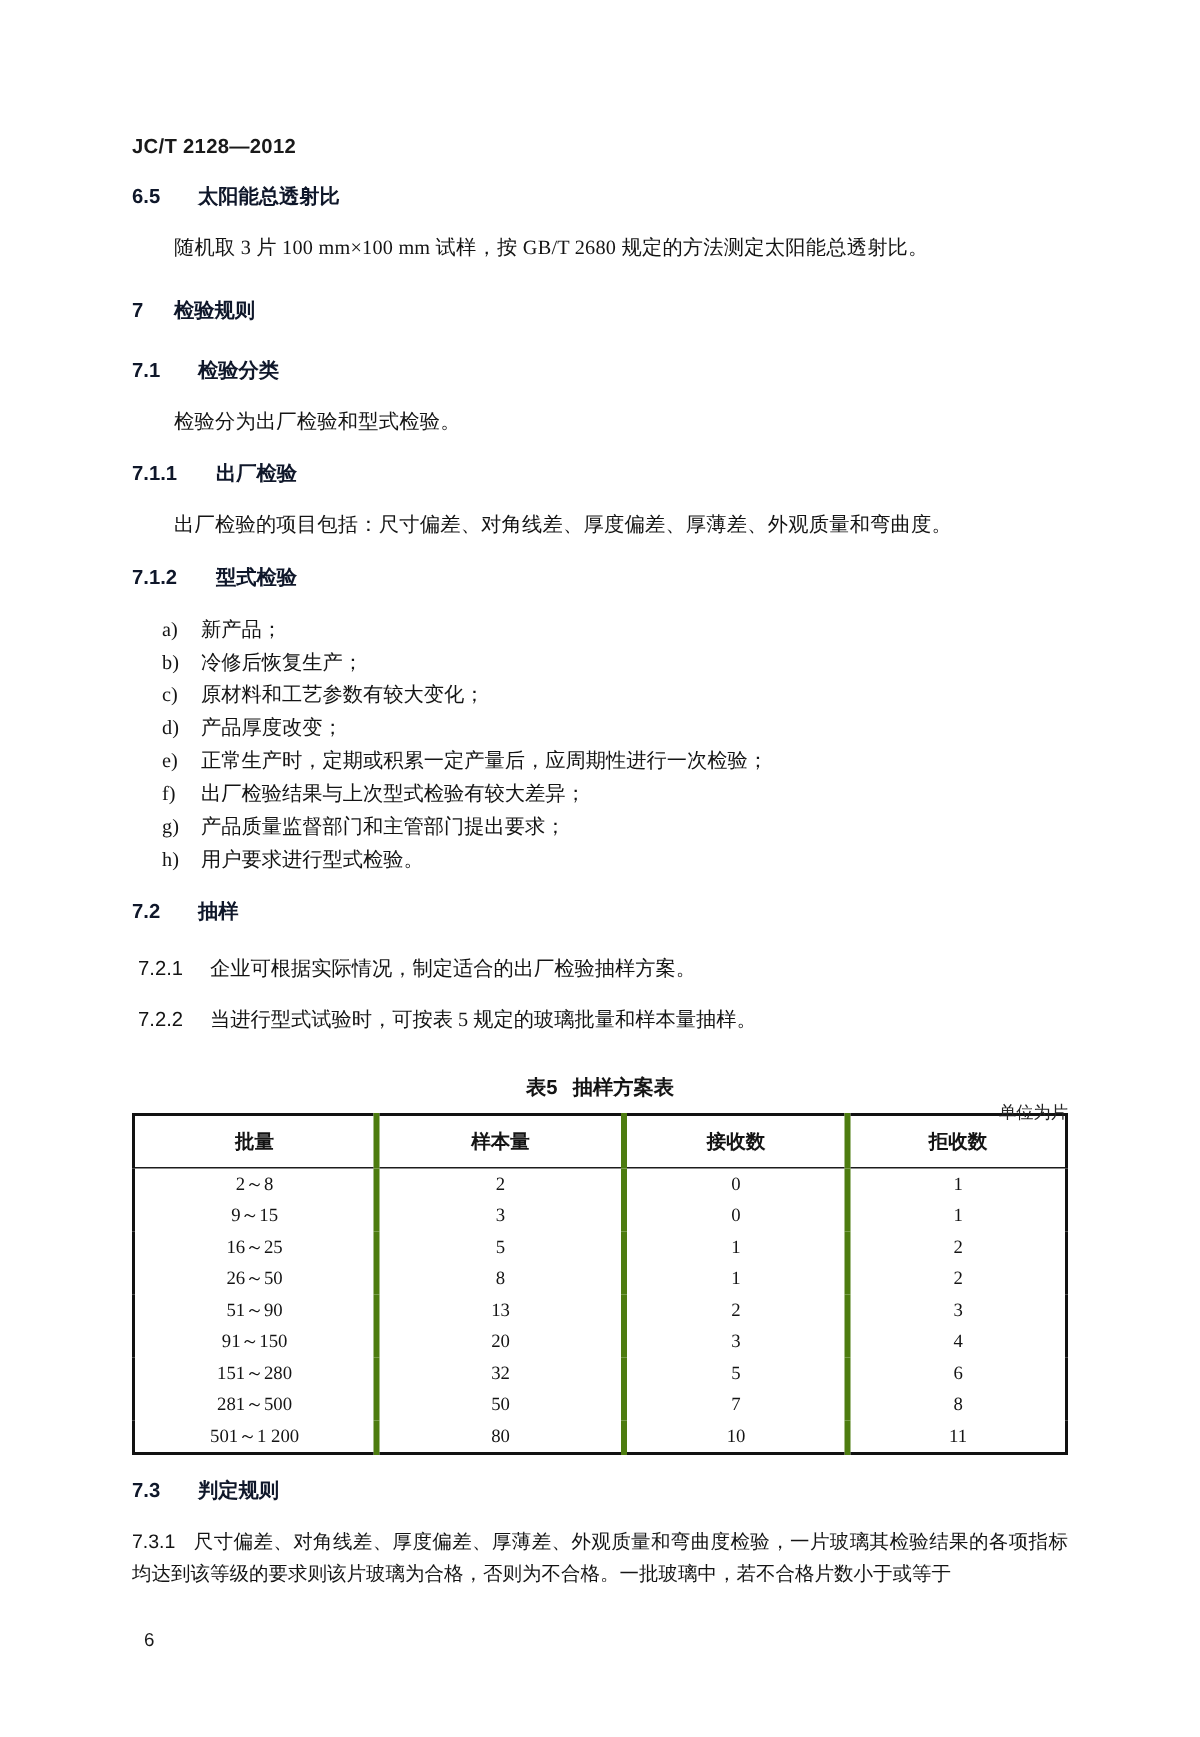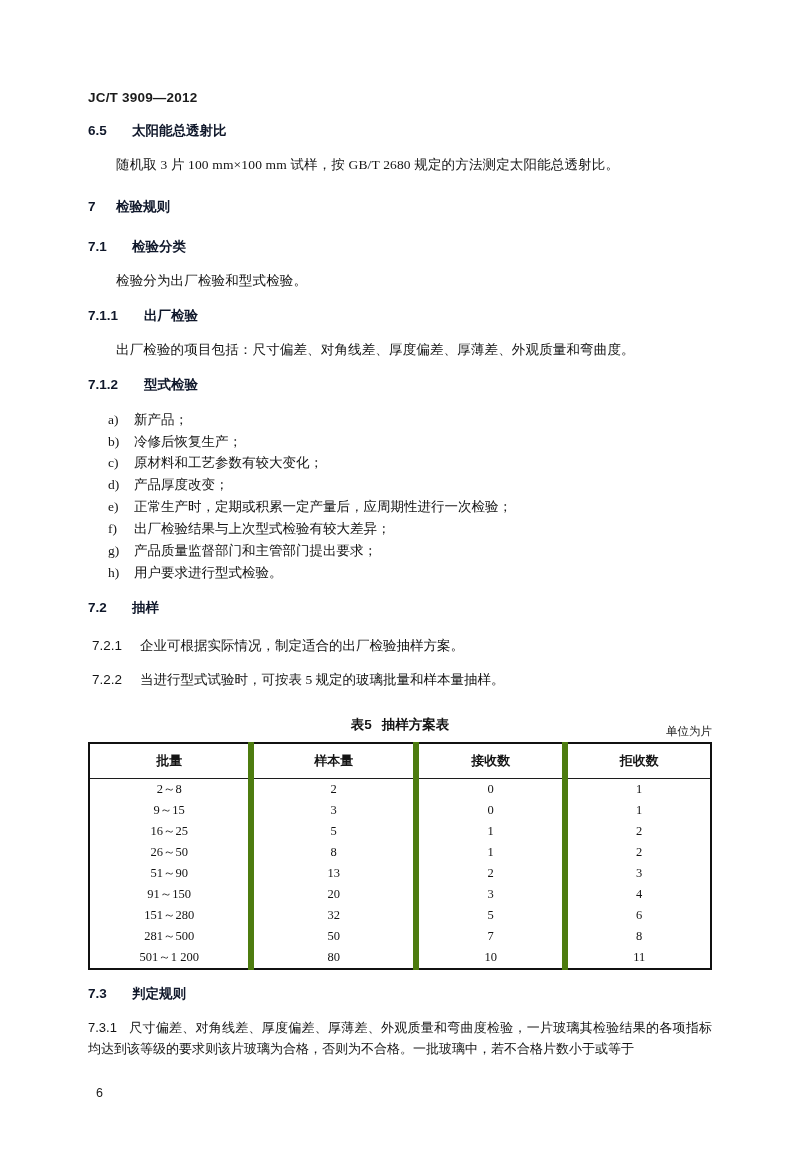--- a/index.html
+++ b/index.html
@@ -135,39 +135,39 @@
     font-family: "Liberation Sans", "DejaVu Sans", sans-serif;
     font-weight: bold;
     font-size: 13.5px;
     color: #141414;
     position: relative;
   }
   .tbl-caption .cap-num { margin-right: 10px; }
   .unit-note {
     position: absolute;
     right: 0;
-    top: 8px;
+    top: 18px;
     font-family: "Liberation Serif", "DejaVu Serif", serif;
     font-weight: normal;
     font-size: 11.5px;
     color: #222;
   }
 
   table.sampling {
     width: 624px;
     border-collapse: collapse;
     margin-top: 8px;
     font-size: 12.5px;
     color: #141414;
   }
   table.sampling th,
   table.sampling td {
     text-align: center;
     border-left: 1px solid #1c1c1c;
-    border-right: 6px solid #4d7c0f;
+    border-right: 4px solid #4d7c0f;
     padding: 0;
     font-weight: normal;
     font-family: "Liberation Serif", "DejaVu Serif", serif;
   }
   table.sampling thead th {
     height: 34px;
     border-top: 2px solid #111;
     border-bottom: 1px solid #1c1c1c;
     font-family: "Liberation Sans", "DejaVu Sans", sans-serif;
     font-size: 13px;
@@ -195,21 +195,21 @@
     font-family: "Liberation Sans", "DejaVu Sans", sans-serif;
     font-size: 12.5px;
     color: #1a1a1a;
   }
 </style>
 </head>
 <body>
 
 <div class="page">
 
-  <div class="doc-header">JC/T 3909—2012</div>
+  <div class="doc-header">JC/T 2128—2012</div>
 
   <div class="body">
 
     <p class="clause">
       <span class="num">6.5</span><span class="ttl">太阳能总透射比</span>
     </p>
     <div class="sp-md"></div>
     <p class="para indent">随机取 3 片 100 mm×100 mm 试样，按 GB/T 2680 规定的方法测定太阳能总透射比。</p>
 
     <div class="sp-lg"></div>

